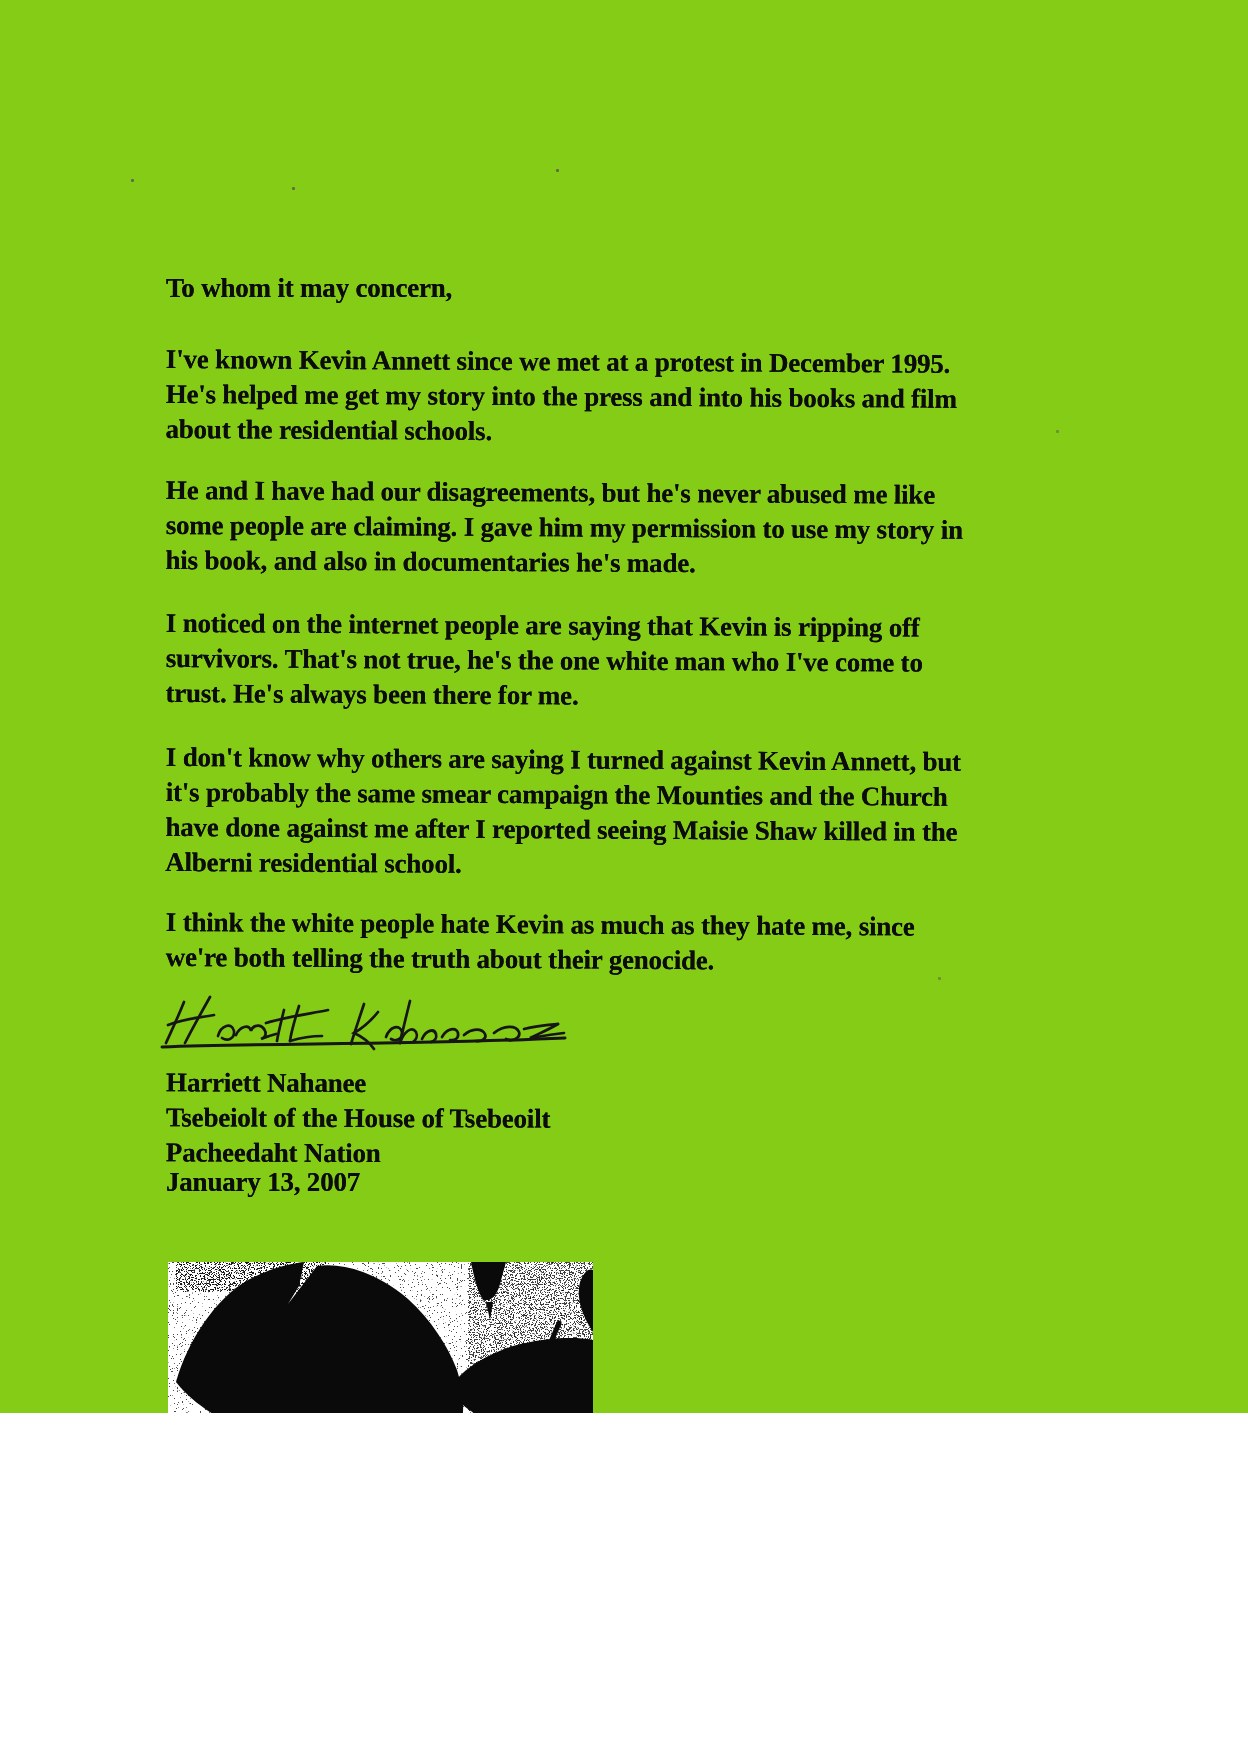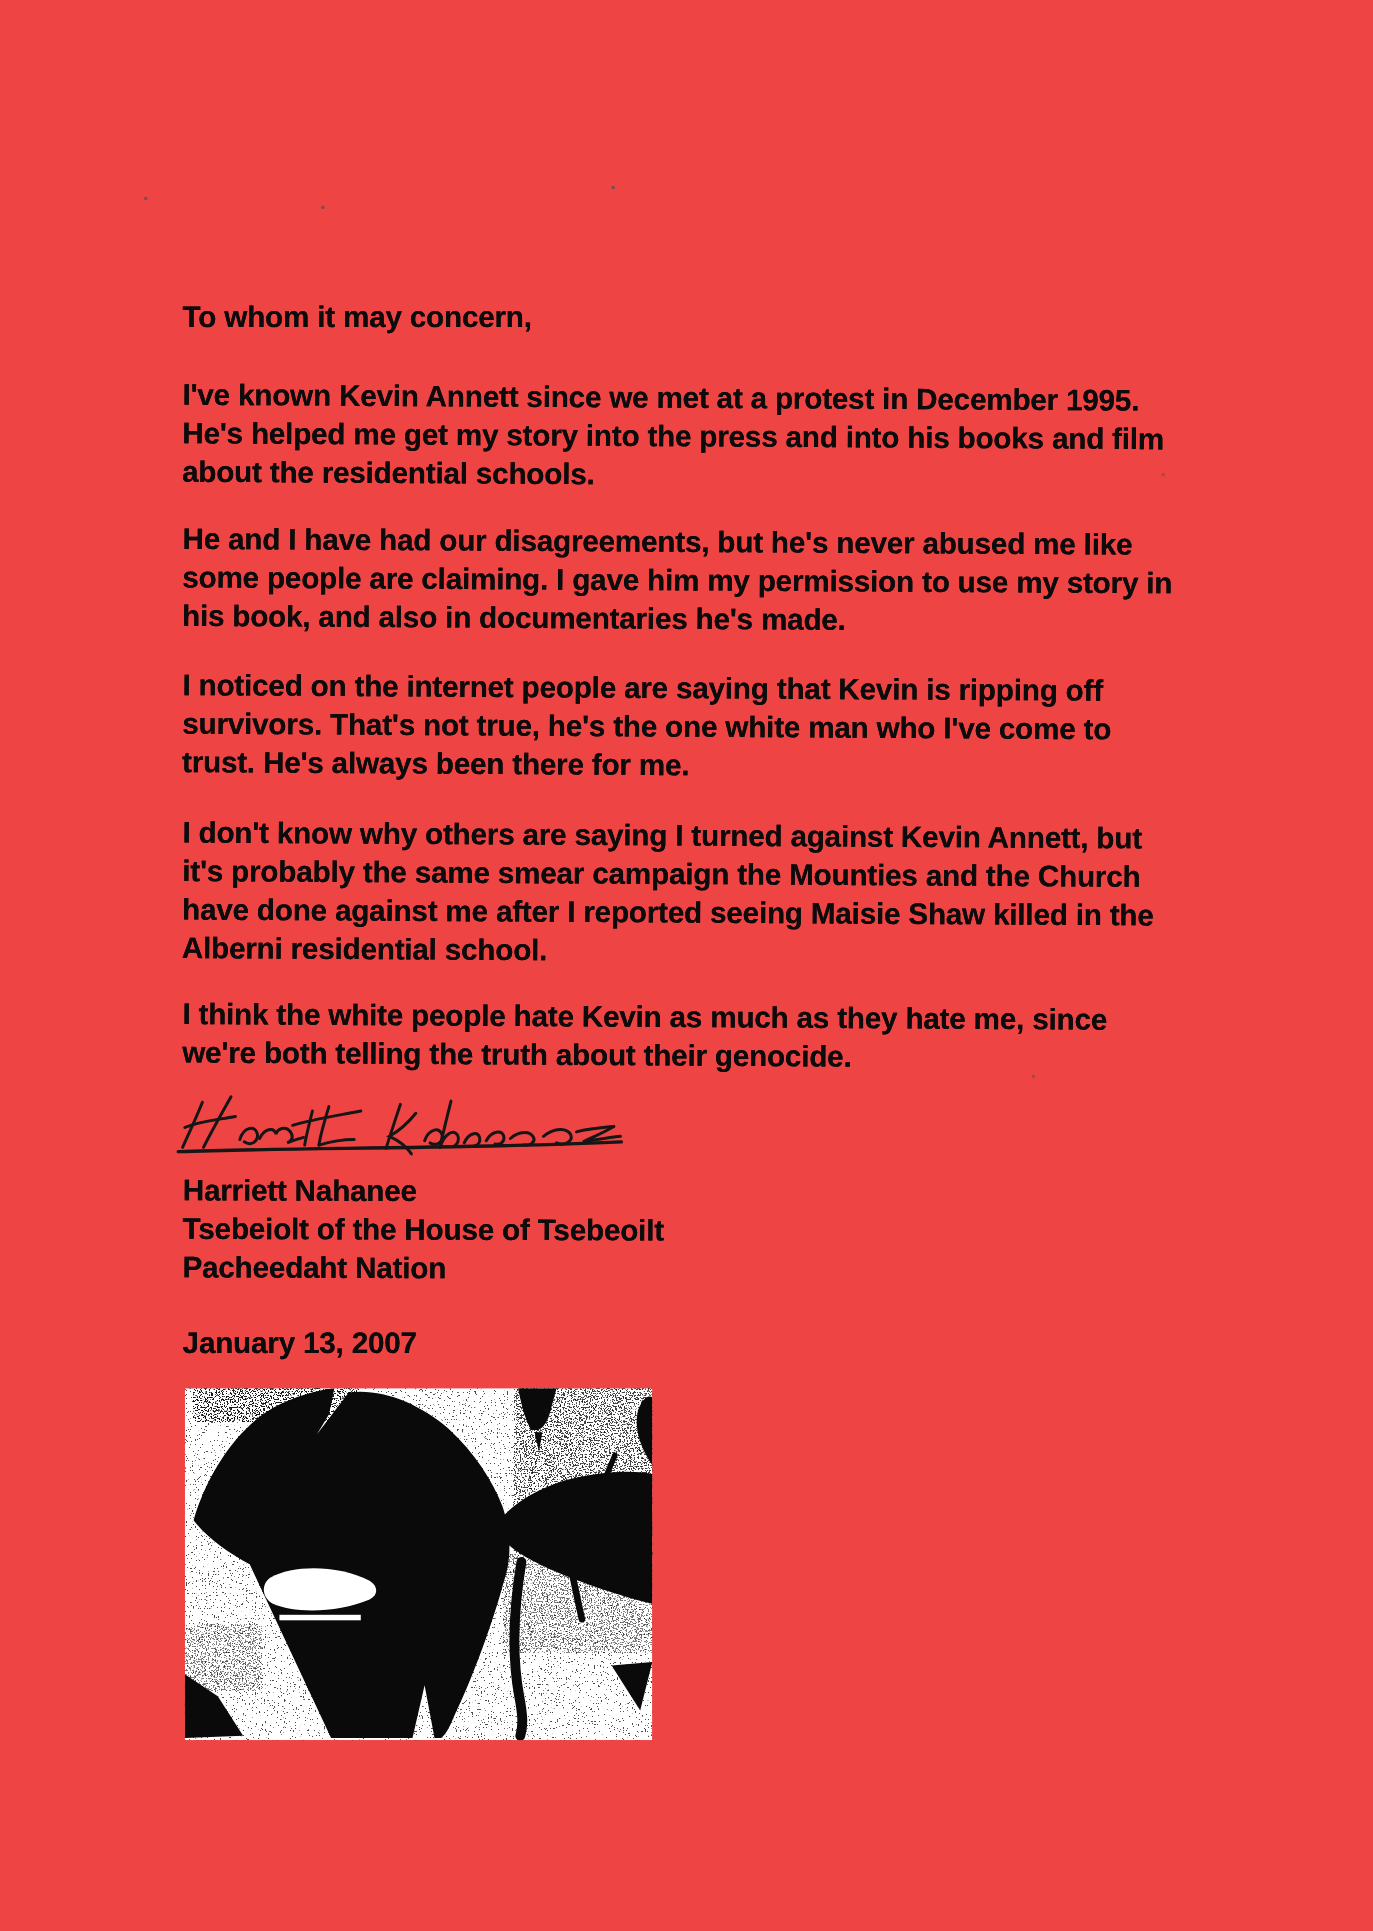--- a/index.html
+++ b/index.html
@@ -1,18 +1,18 @@
 <!DOCTYPE html>
 <html><head>
 <meta charset="utf-8">
 <style>
   html,body { margin:0; padding:0; background:#ffffff; }
   .page {
-    position:relative; width:1248px; height:1755px; background:#ef4444;
-    font-family:Liberation Sans, sans-serif; overflow:hidden;
+    position:relative; width:1248px; height:1413px; background:#84cc16;
+    font-family:Liberation Serif, serif; overflow:hidden;
   }
   .txt {
     position:absolute; left:166px; color:#0c0c0c; font-weight:700;
     font-size:27px; line-height:35px; letter-spacing:-0.2px; white-space:nowrap;
     text-shadow:0 0 0.6px rgba(0,0,0,0.85);
   }
   .para { transform:rotate(0.35deg); transform-origin:left top; }
   .line { height:35px; }
   .speck { position:absolute; width:3px; height:3px; background:#555; border-radius:1px; opacity:.8; }
   .signature-wrap { position:absolute; left:160px; top:992px; }
@@ -97,21 +97,21 @@
       </g>
     </svg>
   </div>
 
   <div class="txt" style="top:1066px;transform:rotate(0.2deg)">
     <div class="line">Harriett Nahanee</div>
     <div class="line">Tsebeiolt of the House of Tsebeoilt</div>
     <div class="line">Pacheedaht Nation</div>
   </div>
 
-  <div class="txt" style="top:1204px">January 13, 2007</div>
+  <div class="txt" style="top:1165px">January 13, 2007</div>
 
   <div class="photo-wrap">
     <svg width="425" height="320" viewBox="0 0 425 320">
       <defs>
         <filter id="speckA" x="0" y="0" width="100%" height="100%">
           <feTurbulence type="fractalNoise" baseFrequency="0.75" numOctaves="2" seed="11" result="n"></feTurbulence>
           <feColorMatrix in="n" type="matrix" values="0 0 0 0 0  0 0 0 0 0  0 0 0 0 0  20 20 20 0 -36"></feColorMatrix>
         </filter>
         <filter id="speckB" x="0" y="0" width="100%" height="100%">
           <feTurbulence type="fractalNoise" baseFrequency="0.8" numOctaves="2" seed="4" result="n"></feTurbulence>

